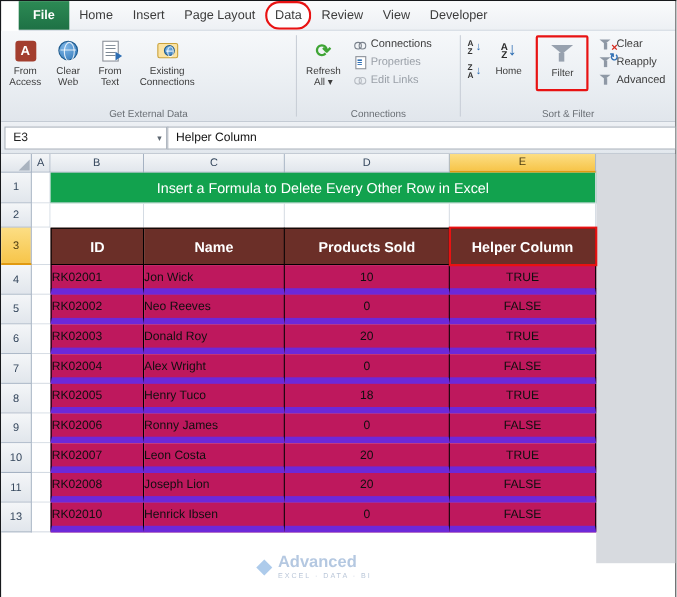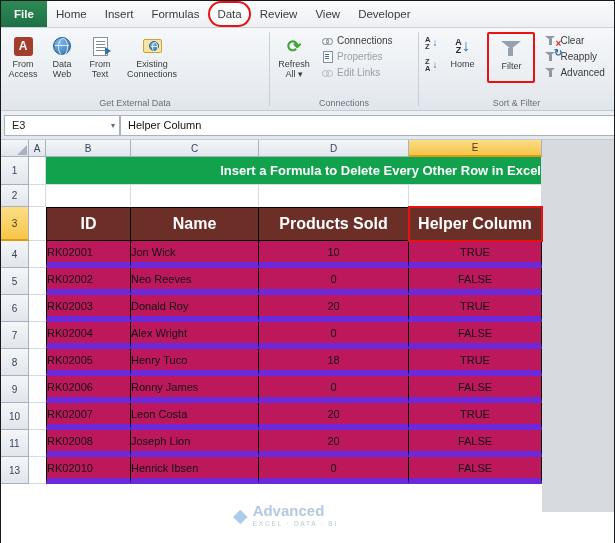--- a/index.html
+++ b/index.html
@@ -1,20 +1,20 @@
 <!DOCTYPE html>
 <html><head>
 <meta charset="utf-8">
 <style>
   * { margin:0; padding:0; box-sizing:border-box; }
   html,body { width:615px; height:543px; background:#fff; font-family:"Liberation Sans", sans-serif; }
   .app { position:relative; width:615px; height:543px; background:#fff; border:1px solid #17191c; border-bottom:0; overflow:hidden; }
 
   
-  .tabbar { position:absolute; top:0; left:0; right:0; height:27px;
+  .tabbar { position:absolute; top:0; left:16px; right:0; height:27px;
             background:linear-gradient(#fafbfc,#edf0f4); border-bottom:1px solid #c9d1db;
             display:flex; align-items:stretch; }
   .tab-file { width:46px; background:linear-gradient(#2c8a54,#1e7145); color:#fff;
               font-size:11.5px; font-weight:bold; display:flex; align-items:center; justify-content:center; }
   .tab { padding:0 9px; font-size:11.5px; color:#3b3b3b; display:flex; align-items:center; white-space:nowrap; }
   .tab-active { background:#fdfefe; box-shadow:inset 0 0 0 2px #e81212; border-radius:13px; }
 
   
   .ribbon { position:absolute; top:27px; left:0; right:0; height:83px;
             background:linear-gradient(#f6f8fa,#ebeff3 55%,#e1e6ec);
@@ -88,21 +88,21 @@
   .azl { display:flex; flex-direction:column; font-size:7.5px; font-weight:bold; line-height:7px; color:#333; }
   .azl.big { font-size:9px; line-height:8.5px; color:#2b2b2b; }
   .azarrow { color:#2f6fb4; font-size:10px; line-height:10px; }
   .sortarrow { color:#2f6fb4; font-size:16px; line-height:16px; font-weight:bold; }
   .filterbtn { border:2px solid #e81212; border-radius:2px; padding:1px 3px 0; margin:1px 4px 0; }
 
   
   .fbar { position:absolute; top:110px; left:0; right:0; height:29px;
           background:linear-gradient(#edf0f4,#e3e8ee); border-bottom:1px solid #c4cbd4;
           display:flex; align-items:center; }
-  .namebox { width:116px; height:21px; margin-left:3px; background:#fff; border:1px solid #a9b1bb;
+  .namebox { width:148px; height:21px; margin-left:3px; background:#fff; border:1px solid #a9b1bb;
              display:flex; align-items:center; font-size:11px; color:#222; padding-left:7px; position:relative; }
   .nbcaret { position:absolute; right:4px; color:#5c6670; font-size:8px; }
   .fxwrap { width:88px; display:flex; justify-content:flex-end; padding-right:8px; align-items:center; }
   .fxbtn { font-family:"Liberation Serif", serif; font-style:italic; font-weight:bold; font-size:14px; color:#3a3a3a; }
   .fcontent { flex:1; height:21px; background:#fff; border:1px solid #a9b1bb; border-right:none;
               display:flex; align-items:center; font-size:11px; color:#111; padding-left:7px; }
 
   
   .outside { position:absolute; left:541px; top:139px; width:74px; height:372px; background:#d7dadf; }
   .sheetwrap { position:absolute; top:139px; left:0; }
@@ -110,23 +110,23 @@
   .sheet th, .sheet td { overflow:hidden; white-space:nowrap; padding:0; }
   .hcell { background:linear-gradient(#f4f6f8,#e1e6ec); border-right:1px solid #a5b2c2; border-bottom:1px solid #a5b2c2;
            font-size:10px; font-weight:normal; color:#34465c; text-align:center; }
   .hsel { background:linear-gradient(#fcde84,#f7c54a); border-bottom:2px solid #e19a10; color:#4a3a10; }
   .corner { position:relative; }
   .tri { position:absolute; right:1px; bottom:1px; width:0; height:0;
          border-left:10px solid transparent; border-bottom:10px solid #a9b3bf; }
   .gc { background:#fff; border-right:1px solid #d4dbe3; border-bottom:1px solid #d4dbe3; }
   .nb { border-bottom:none; }
   .nr { border-right:none; }
-  .banner { background:#12a24e; color:#fff; font-weight:bold; font-size:13px; text-align:right;
+  .banner { background:#12a24e; color:#fff; font-weight:normal; font-size:13px; text-align:center;
             border-right:1px solid #d4dbe3; border-bottom:1px solid #d4dbe3; }
-  .thm { background:#6b2f28; color:#fff; font-weight:bold; font-size:16px; text-align:center;
+  .thm { background:#6b2f28; color:#fff; font-weight:bold; font-size:13px; text-align:center;
          border-top:1px solid #000; border-right:1px solid #000; border-bottom:1px solid #000; }
   .first { border-left:1px solid #000; }
   .tcell { background:#be185d; border-right:1px solid #000; border-bottom:6px solid #6d28d9;
            font-size:11px; color:#0f0f0f; }
   .cleft { text-align:left; padding-left:5px; }
   .ccenter { text-align:center; }
   .redbox { outline:2px solid #e81212; outline-offset:-1px; }
 
   
   .watermark { position:absolute; left:232px; top:502px; display:flex; align-items:center; gap:5px;
@@ -137,21 +137,21 @@
 </style>
 </head>
 <body>
 
 <div class="app">
 
   <div class="tabbar">
     <div class="tab-file">File</div>
     <div class="tab">Home</div>
     <div class="tab">Insert</div>
-    <div class="tab">Formulas</div>
+    <div class="tab">Page Layout</div>
     <div class="tab tab-active">Data</div>
     <div class="tab">Review</div>
     <div class="tab">View</div>
     <div class="tab">Developer</div>
   </div>
 
   <div class="ribbon">
 
     <div class="rgroup" style="width:268px;">
       <div class="gbody">
@@ -160,21 +160,21 @@
               <span class="icon-access">
                 <span>A</span>
               </span>
             </span>
           <span class="blabel">From Access</span>
         </div>
         <div class="bigbtn" style="width:38px;">
           <span class="bicon">
               <span class="icon-globe"></span>
             </span>
-          <span class="blabel">Data Web</span>
+          <span class="blabel">Clear Web</span>
         </div>
         <div class="bigbtn" style="width:38px;">
           <span class="bicon">
               <span class="icon-textfile"></span>
             </span>
           <span class="blabel">From Text</span>
         </div>
         <div class="bigbtn" style="width:66px;">
           <span class="bicon">
               <span class="icon-exconn">

